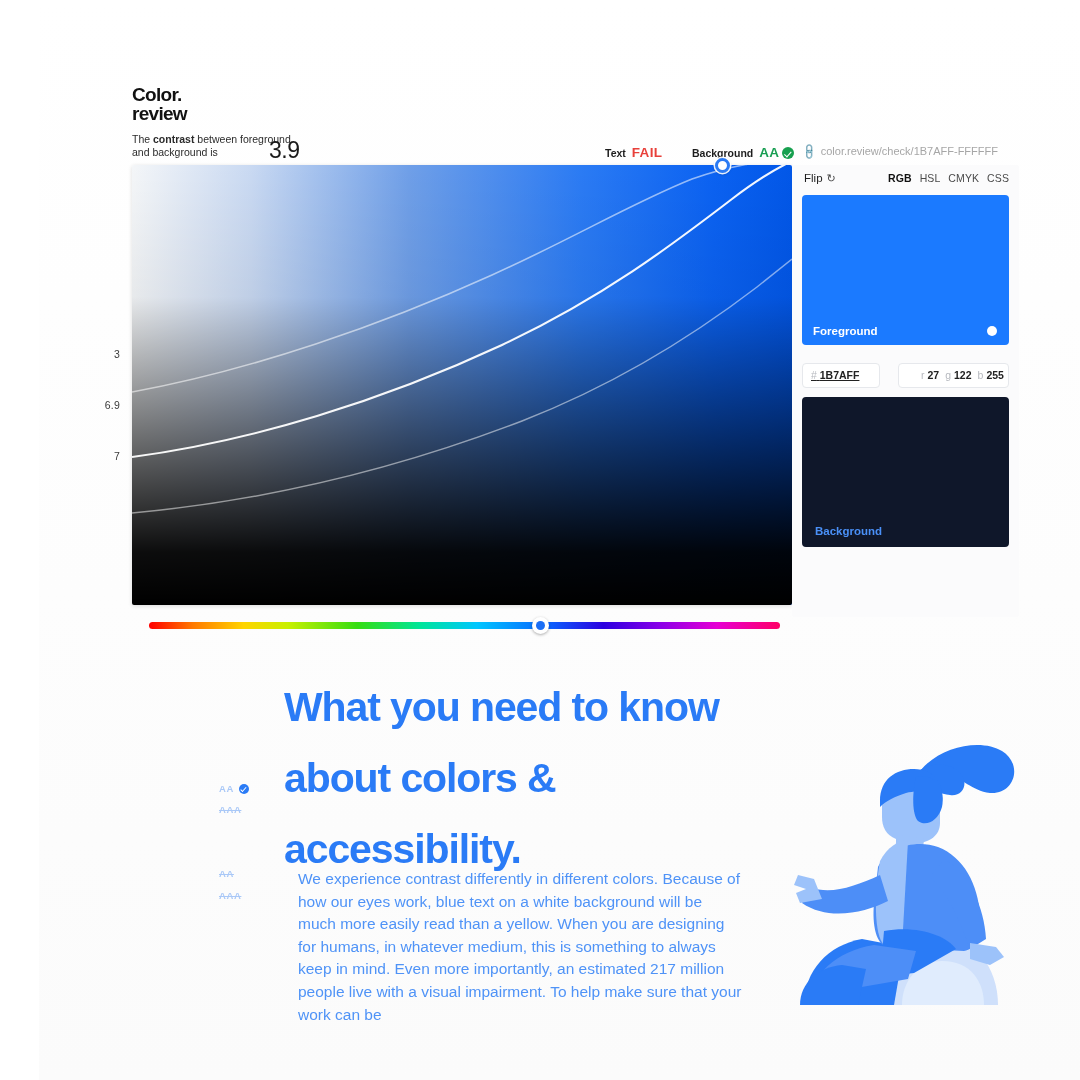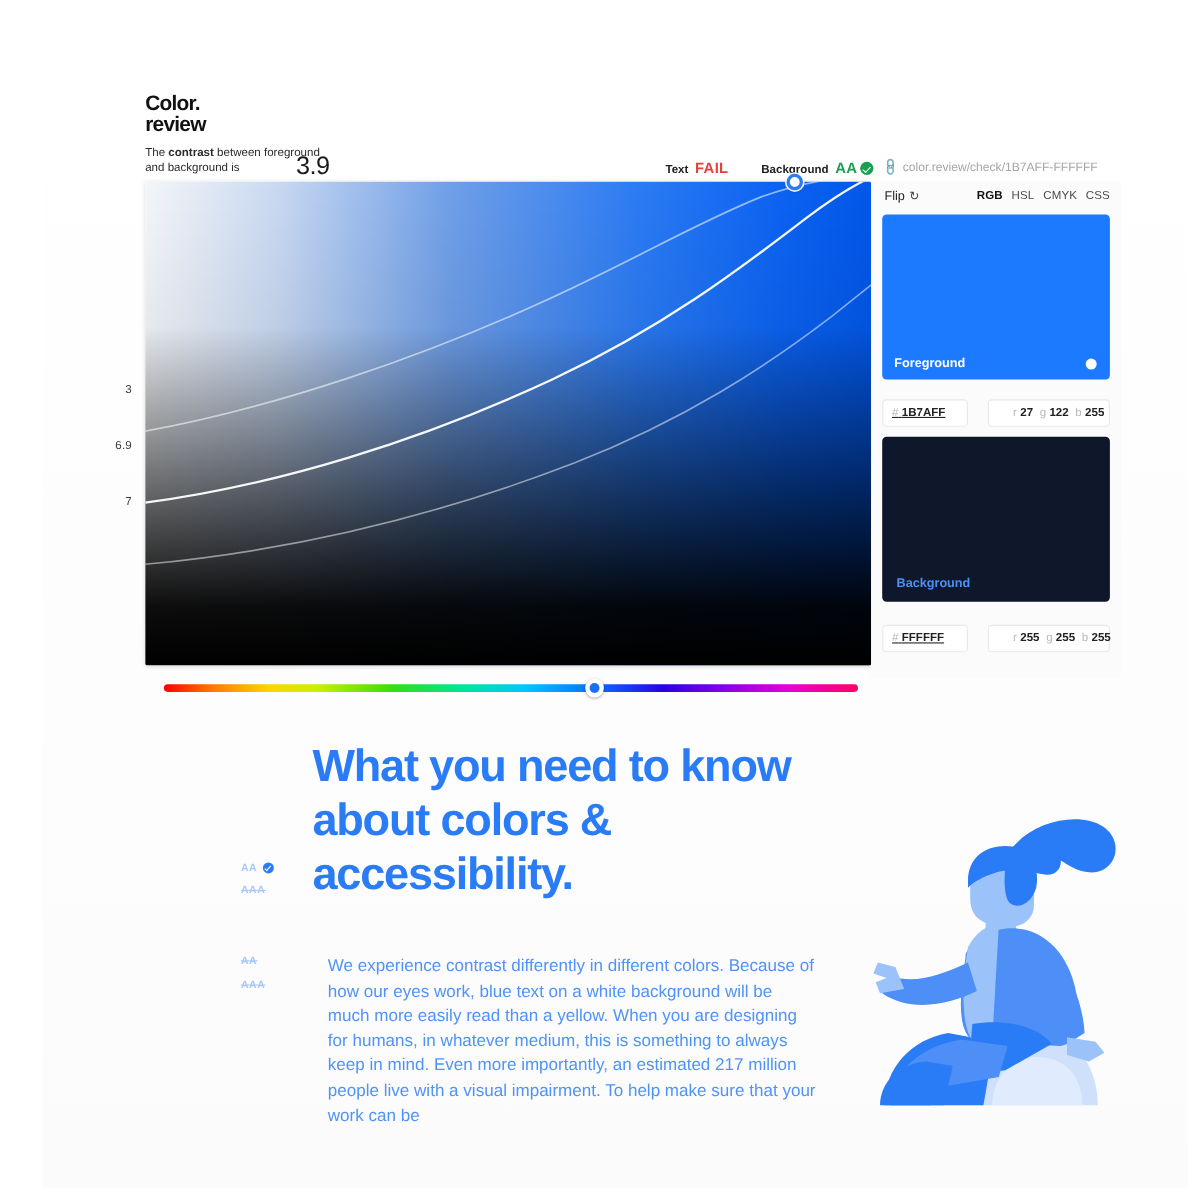--- a/index.html
+++ b/index.html
@@ -300,21 +300,21 @@
     top: 672px;
     width: 830px;
     height: 400px;
   }
   .headline {
     position: absolute;
     left: 65px;
     top: 0;
     width: 480px;
     font-size: 41px;
-    line-height: 49px;
+    line-height: 71px;
     font-weight: 700;
     letter-spacing: -1.1px;
     color: #2a7bf6;
   }
   .body-copy {
     position: absolute;
     left: 79px;
     top: 196px;
     width: 445px;
     font-size: 15.5px;
@@ -437,29 +437,20 @@
         </div>
         <div class="field f-rgb">
           <span class="dim">r</span><span class="num">27</span><span class="dim">g</span><span class="num">122</span><span class="dim">b</span><span class="num">255</span>
         </div>
       </div>
 
       <div class="swatch" id="sw-bg">
         <span class="sw-label">Background</span>
       </div>
 
-      <div class="fieldrow" id="fields-bg">
-        <div class="field f-hex">
-          <span class="dim">#</span>
-          <span>FFFFFF</span>
-        </div>
-        <div class="field f-rgb">
-          <span class="dim">r</span><span class="num">255</span><span class="dim">g</span><span class="num">255</span><span class="dim">b</span><span class="num">255</span>
-        </div>
-      </div>
     </div>
   </div>
 
   <div class="article">
 
     <div class="badges" id="badges-headline">
       <div class="b-row">
         <span>AA</span><span class="okdot"></span>
       </div>
       <div class="b-row">

